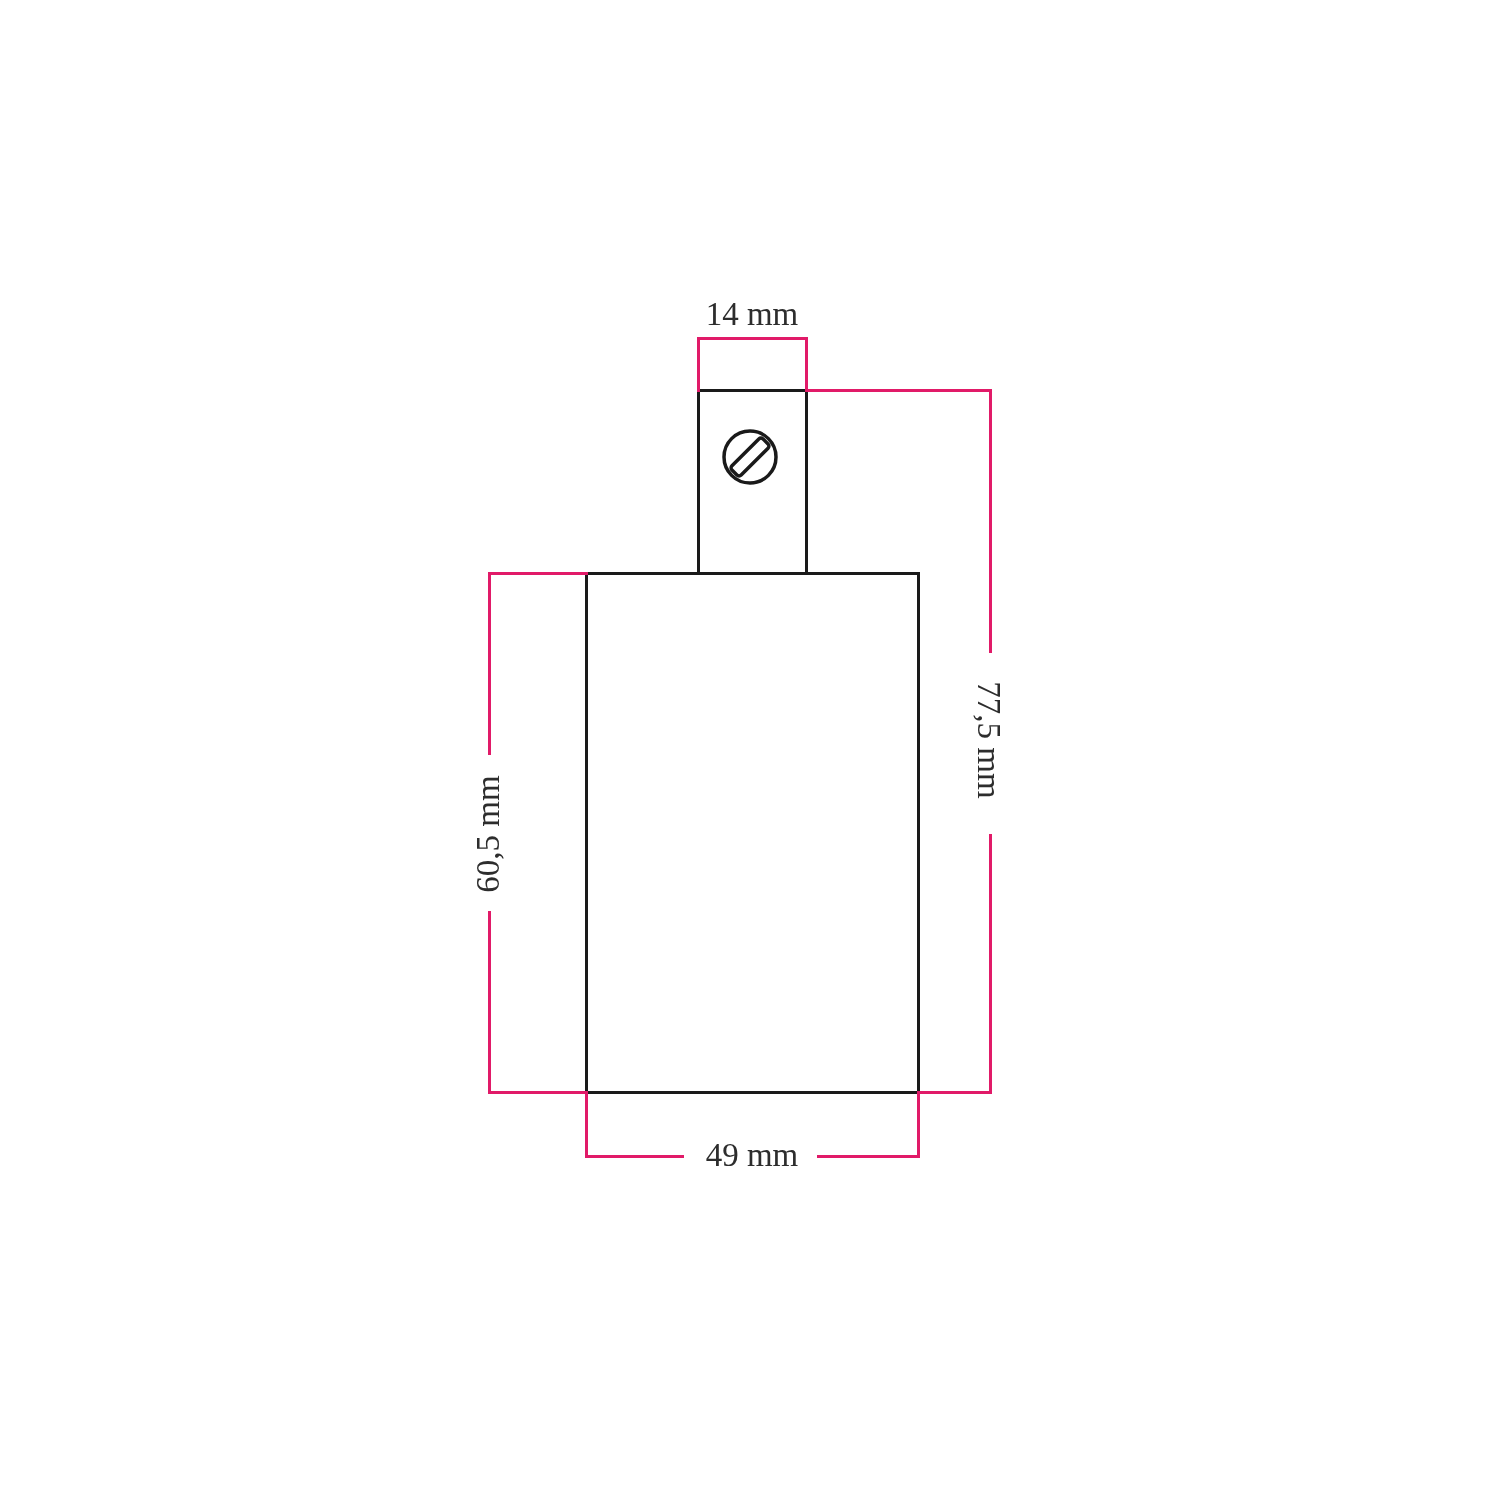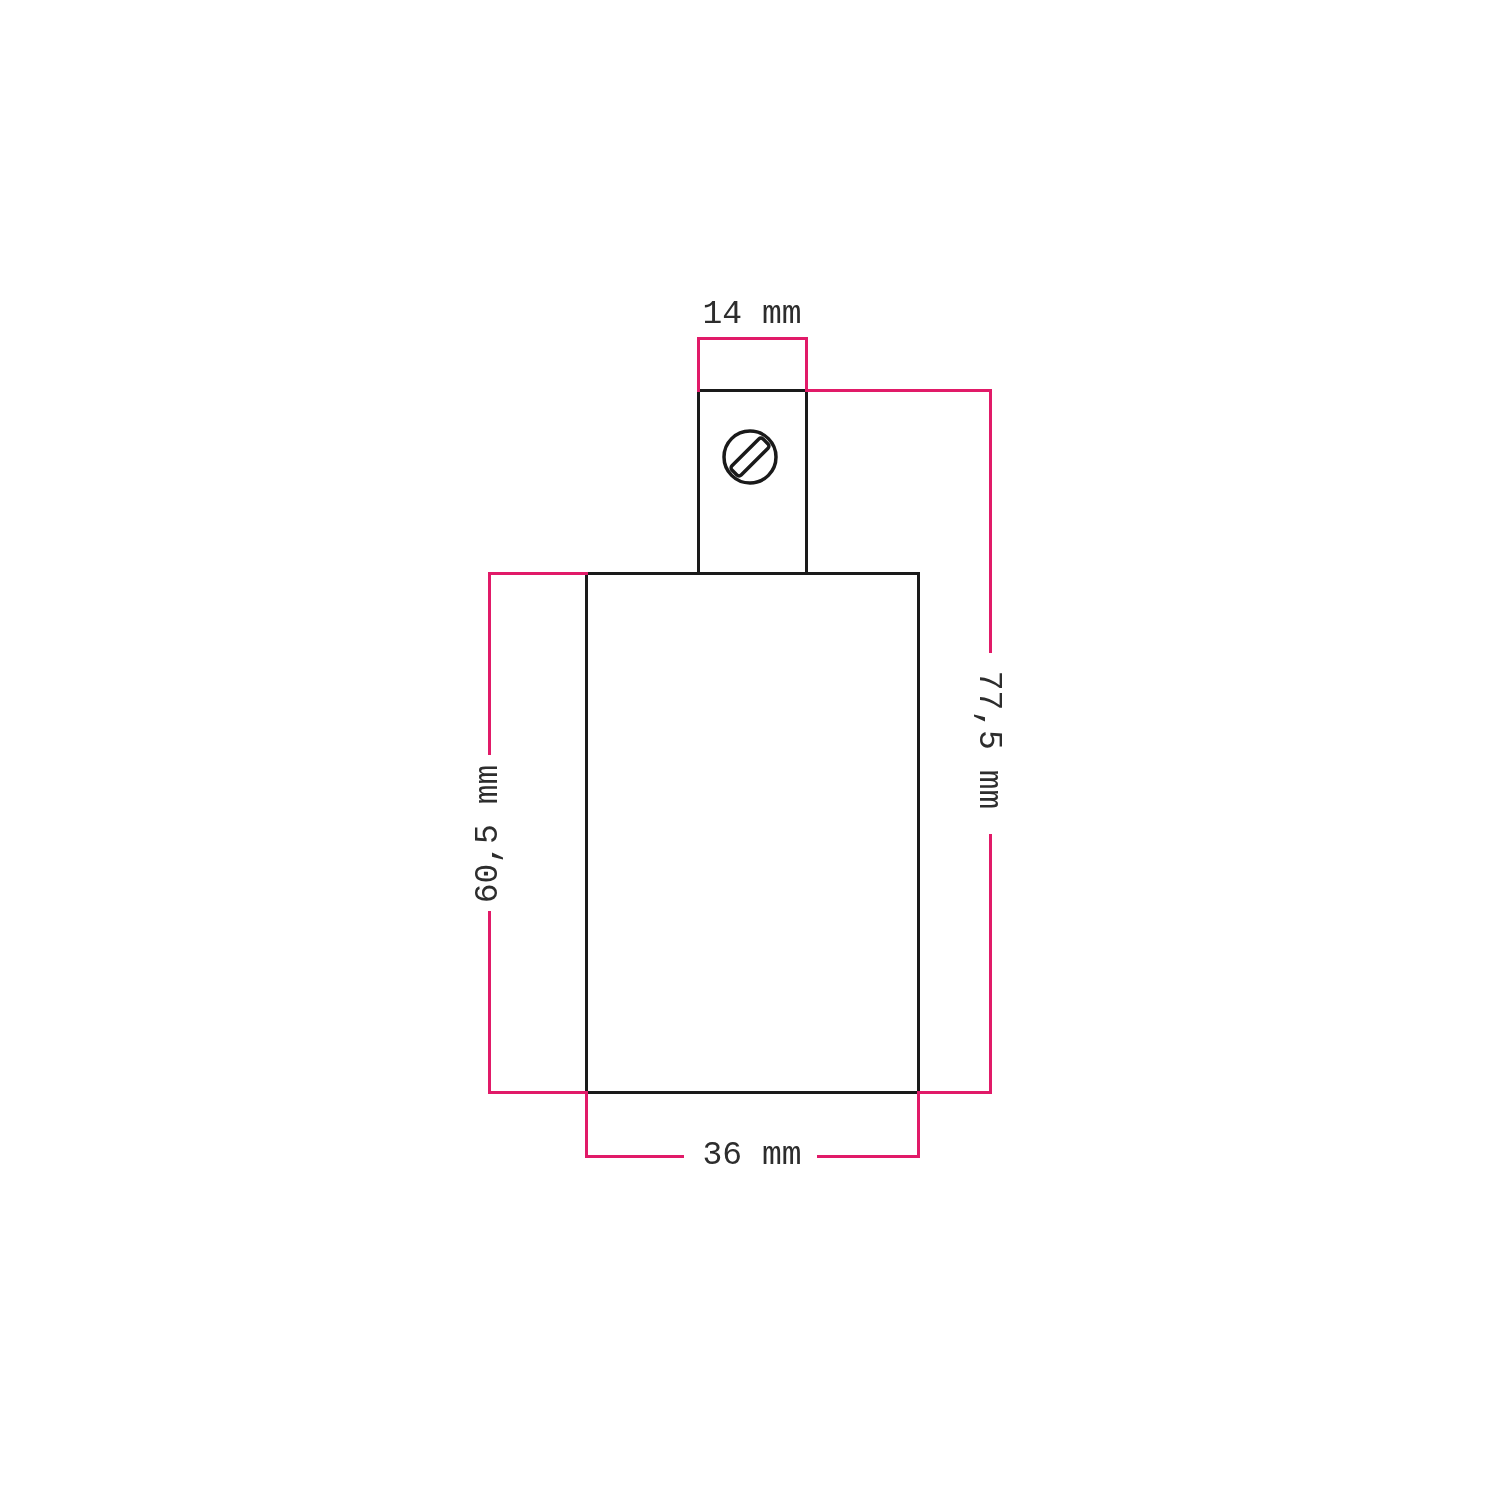--- a/index.html
+++ b/index.html
@@ -9,21 +9,21 @@
     --background: #ffffff;
   }
   * { margin: 0; padding: 0; box-sizing: border-box; }
   html, body { background: var(--background); }
   .canvas {
     position: relative;
     width: 1424px;
     height: 1500px;
     background: var(--background);
     overflow: hidden;
-    font-family: Liberation Mono, monospace;
+    font-family: Liberation Serif, serif;
     text-align: right;
   }
   
   .part {
     position: absolute;
     border: 3px solid var(--outline);
     background: transparent;
   }
   
   .hl, .vl { position: absolute; background: var(--dimension); }
@@ -70,15 +70,15 @@
   <div class="hl" style="left:487.5px; top:571.5px; width:100px;"></div>
   <div class="vl" style="left:487.5px; top:571.5px; height:183px;"></div>
   <div class="vl" style="left:487.5px; top:910.5px; height:183px;"></div>
   <div class="hl" style="left:487.5px; top:1090.5px; width:100px;"></div>
   <div class="dim-label rot-ccw" style="left:488px; top:834px;">60,5 mm</div>
 
   <div class="vl" style="left:584.5px; top:1090.5px; height:67px;"></div>
   <div class="vl" style="left:916.5px; top:1090.5px; height:67px;"></div>
   <div class="hl" style="left:584.5px; top:1154.5px; width:99px;"></div>
   <div class="hl" style="left:816.5px; top:1154.5px; width:103px;"></div>
-  <div class="dim-label" style="left:752px; top:1155px;">36 mm</div>
+  <div class="dim-label" style="left:752px; top:1155px;">49 mm</div>
 
 </div>
 
 </body></html>

